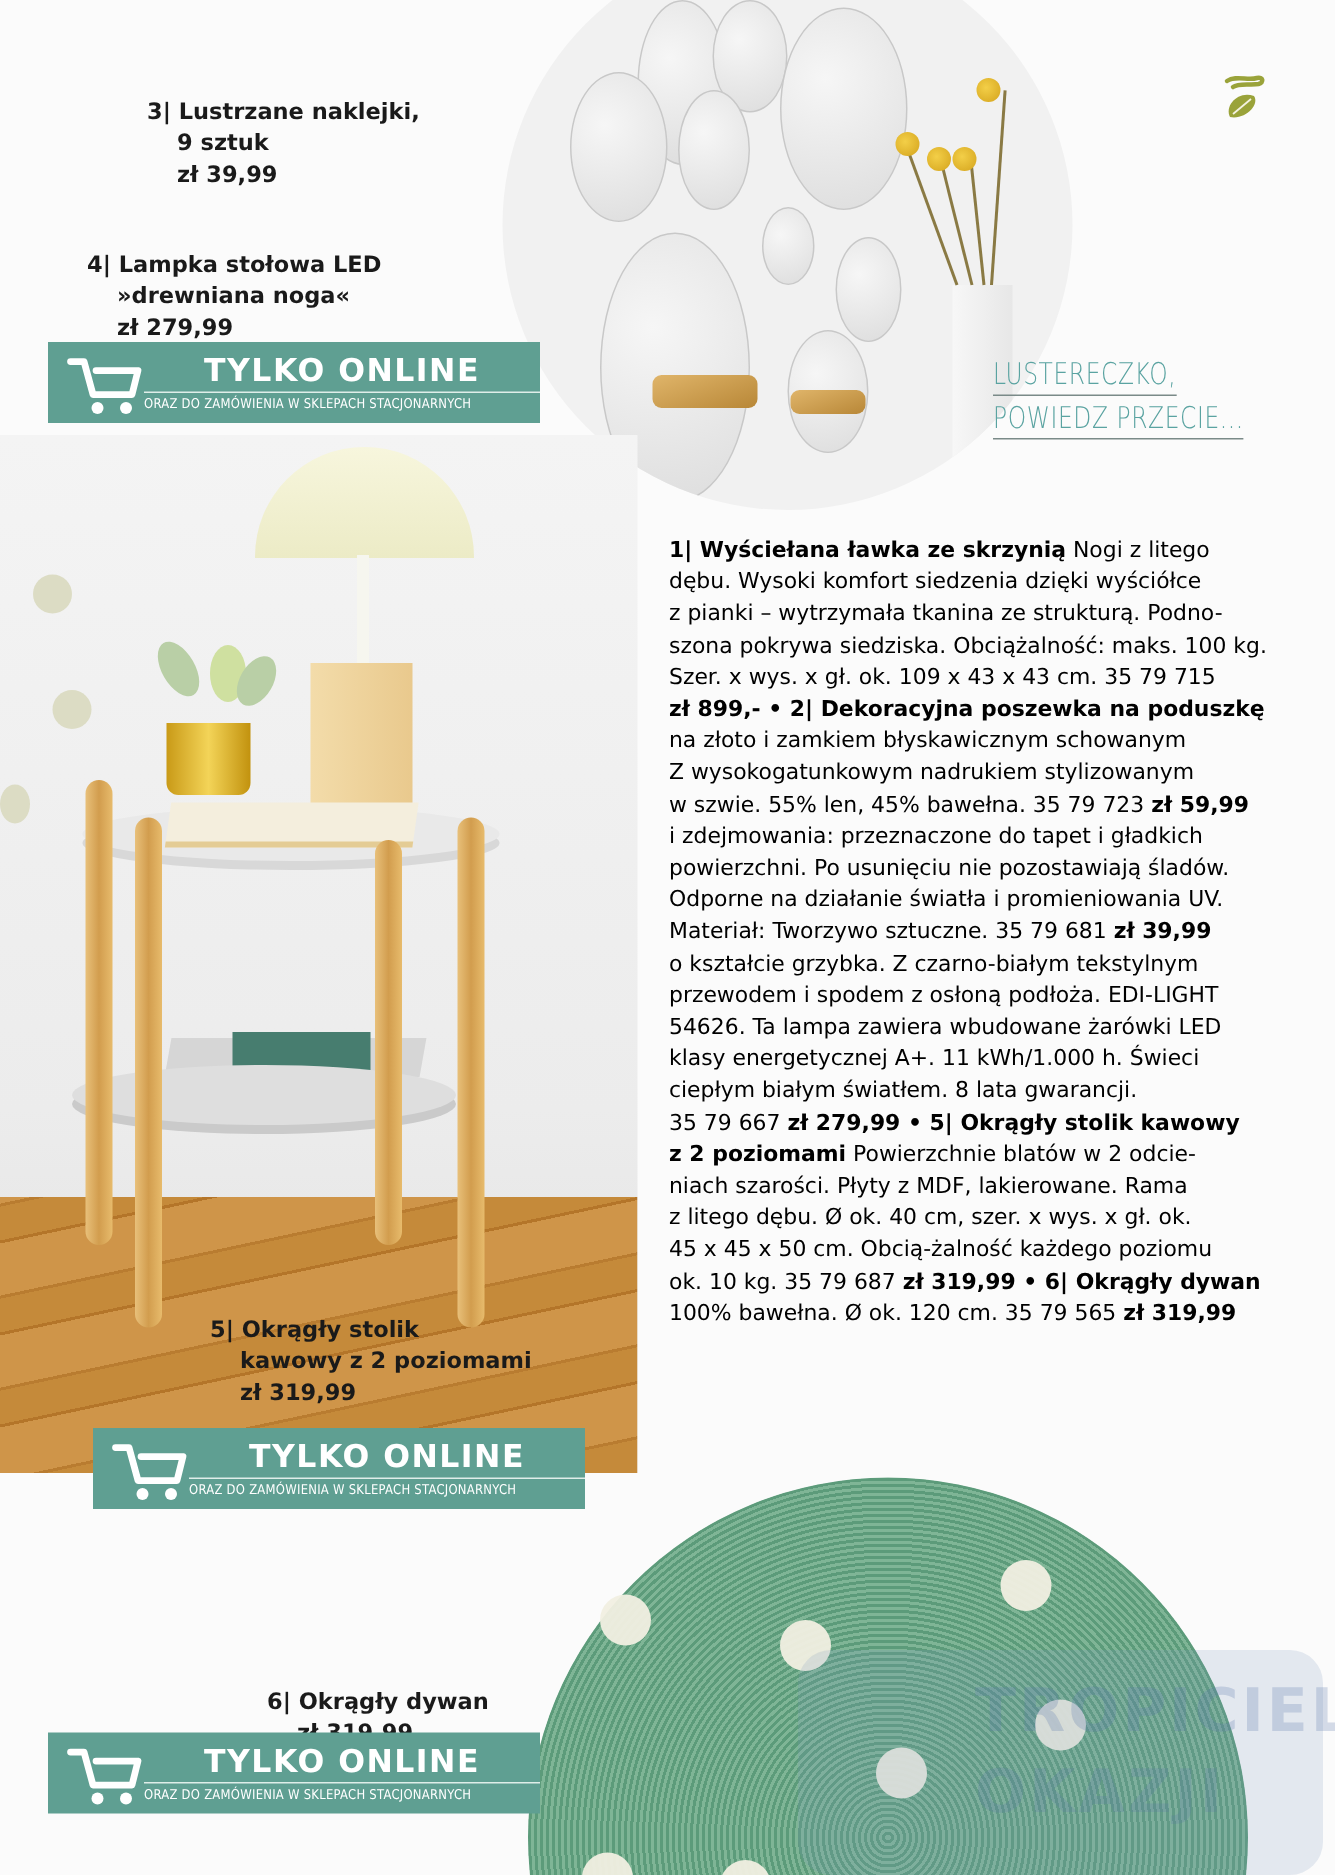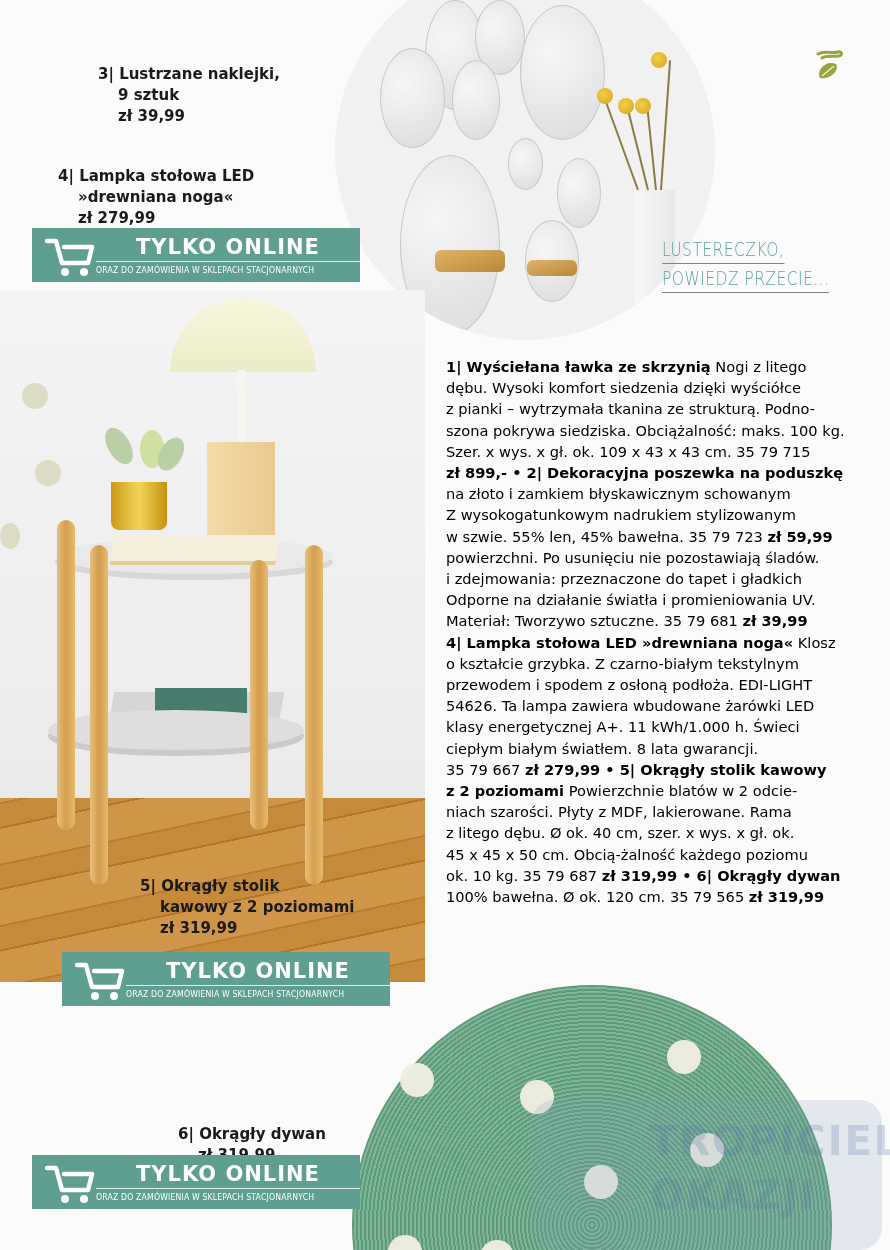--- a/index.html
+++ b/index.html
@@ -225,25 +225,24 @@
 <div class="copy" id="copy">
     <span class="ln"><b>1| Wyściełana ławka ze skrzynią</b><span> Nogi z litego</span></span>
     <span class="ln"><span>dębu. Wysoki komfort siedzenia dzięki wyściółce</span></span>
     <span class="ln"><span>z pianki – wytrzymała tkanina ze strukturą. Podno-</span></span>
     <span class="ln"><span>szona pokrywa siedziska. Obciążalność: maks. 100 kg.</span></span>
     <span class="ln"><span>Szer. x wys. x gł. ok. 109 x 43 x 43 cm. 35 79 715</span></span>
     <span class="ln"><b>zł 899,- • 2| Dekoracyjna poszewka na poduszkę</b></span>
     <span class="ln"><span>na złoto i zamkiem błyskawicznym schowanym</span></span>
     <span class="ln"><span>Z wysokogatunkowym nadrukiem stylizowanym</span></span>
     <span class="ln"><span>w szwie. 55% len, 45% bawełna. 35 79 723 </span><b>zł 59,99</b></span>
+    <span class="ln"><span>i zdejmowania: przeznaczone do tapet i gładkich</span></span>
     <span class="ln"><span>powierzchni. Po usunięciu nie pozostawiają śladów.</span></span>
-    <span class="ln"><span>i zdejmowania: przeznaczone do tapet i gładkich</span></span>
     <span class="ln"><span>Odporne na działanie światła i promieniowania UV.</span></span>
     <span class="ln"><span>Materiał: Tworzywo sztuczne. 35 79 681 </span><b>zł 39,99</b></span>
-    <span class="ln"><b>4| Lampka stołowa LED »drewniana noga«</b><span> Klosz</span></span>
     <span class="ln"><span>o kształcie grzybka. Z czarno-białym tekstylnym</span></span>
     <span class="ln"><span>przewodem i spodem z osłoną podłoża. EDI-LIGHT</span></span>
     <span class="ln"><span>54626. Ta lampa zawiera wbudowane żarówki LED</span></span>
     <span class="ln"><span>klasy energetycznej A+. 11 kWh/1.000 h. Świeci</span></span>
     <span class="ln"><span>ciepłym białym światłem. 8 lata gwarancji.</span></span>
     <span class="ln"><span>35 79 667 </span><b>zł 279,99 • 5| Okrągły stolik kawowy</b></span>
     <span class="ln"><b>z 2 poziomami</b><span> Powierzchnie blatów w 2 odcie-</span></span>
     <span class="ln"><span>niach szarości. Płyty z MDF, lakierowane. Rama</span></span>
     <span class="ln"><span>z litego dębu. Ø ok. 40 cm, szer. x wys. x gł. ok.</span></span>
     <span class="ln"><span>45 x 45 x 50 cm. Obcią-żalność każdego poziomu</span></span>

